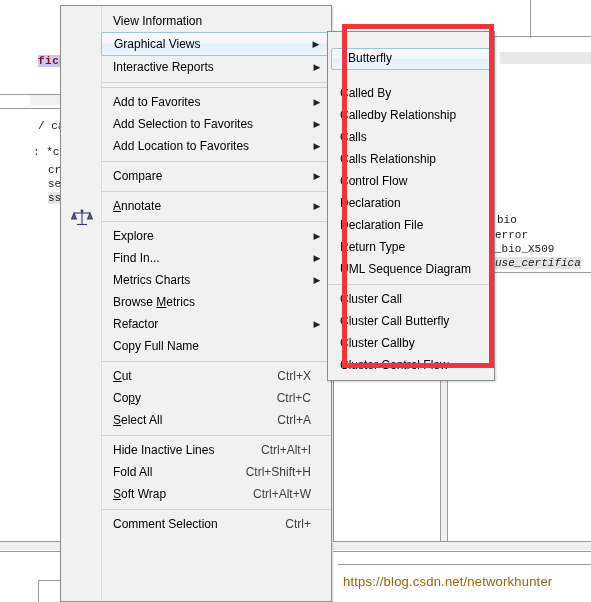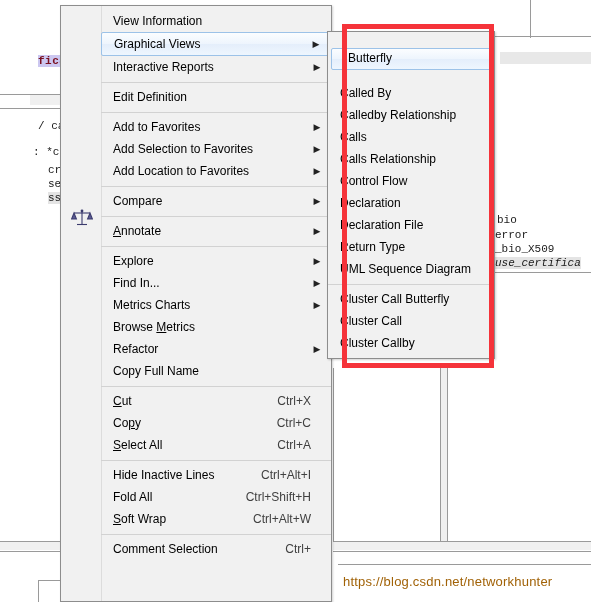--- a/index.html
+++ b/index.html
@@ -184,24 +184,20 @@
       </div>
       <div class="mi selected">
         <span class="mi-label">Graphical Views</span>
         <span class="mi-arrow">▶</span>
       </div>
       <div class="mi">
         <span class="mi-label">Interactive Reports</span>
         <span class="mi-arrow">▶</span>
       </div>
       <div class="sep"></div>
-      <div class="mi">
-        <span class="mi-label">Edit Definition</span>
-        <span class="mi-arrow"></span>
-      </div>
       <div class="sep"></div>
       <div class="mi">
         <span class="mi-label">Add to Favorites</span>
         <span class="mi-arrow">▶</span>
       </div>
       <div class="mi">
         <span class="mi-label">Add Selection to Favorites</span>
         <span class="mi-arrow">▶</span>
       </div>
       <div class="mi">
@@ -321,27 +317,31 @@
       <div class="mi">
         <span class="mi-label">Return Type</span>
         <span class="mi-arrow"></span>
       </div>
       <div class="mi">
         <span class="mi-label">UML Sequence Diagram</span>
         <span class="mi-arrow"></span>
       </div>
       <div class="sep"></div>
       <div class="mi">
+        <span class="mi-label">Cluster Call</span>
+        <span class="mi-arrow"></span>
+      </div>
+      <div class="mi">
         <span class="mi-label">Cluster Call Butterfly</span>
         <span class="mi-arrow"></span>
       </div>
       <div class="mi">
-        <span class="mi-label">Cluster Call</span>
-        <span class="mi-arrow"></span>
-      </div>
-      <div class="mi">
         <span class="mi-label">Cluster Callby</span>
+        <span class="mi-arrow"></span>
+      </div>
+      <div class="mi">
+        <span class="mi-label">Cluster Control Flow</span>
         <span class="mi-arrow"></span>
       </div>
     </div>
 </div>
 
 <div id="annotation"></div>
 
 </body></html>

